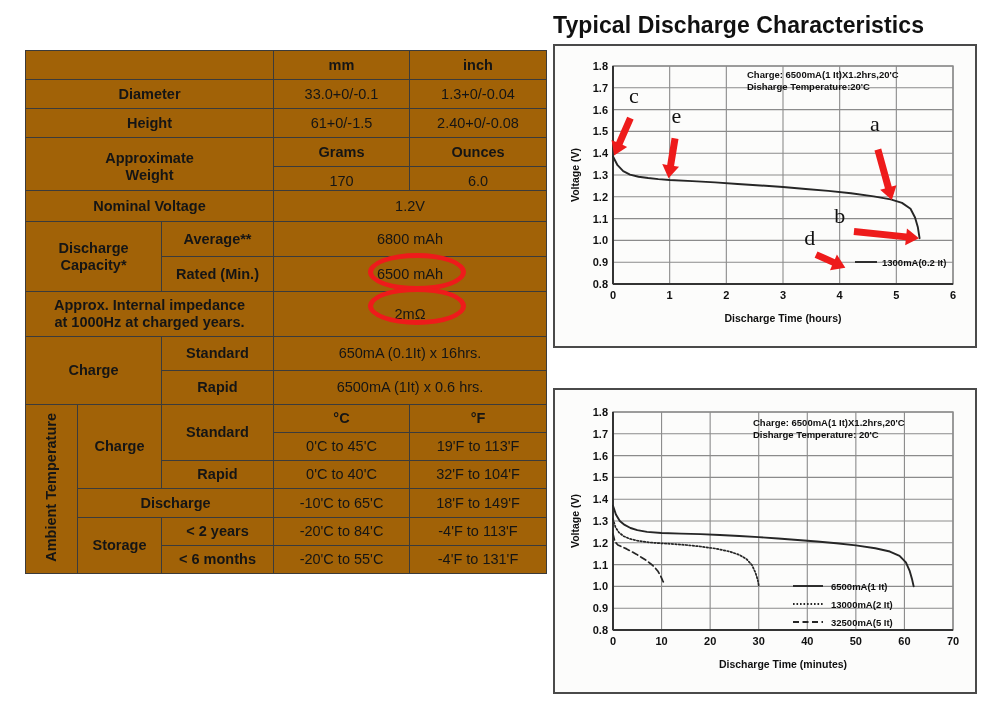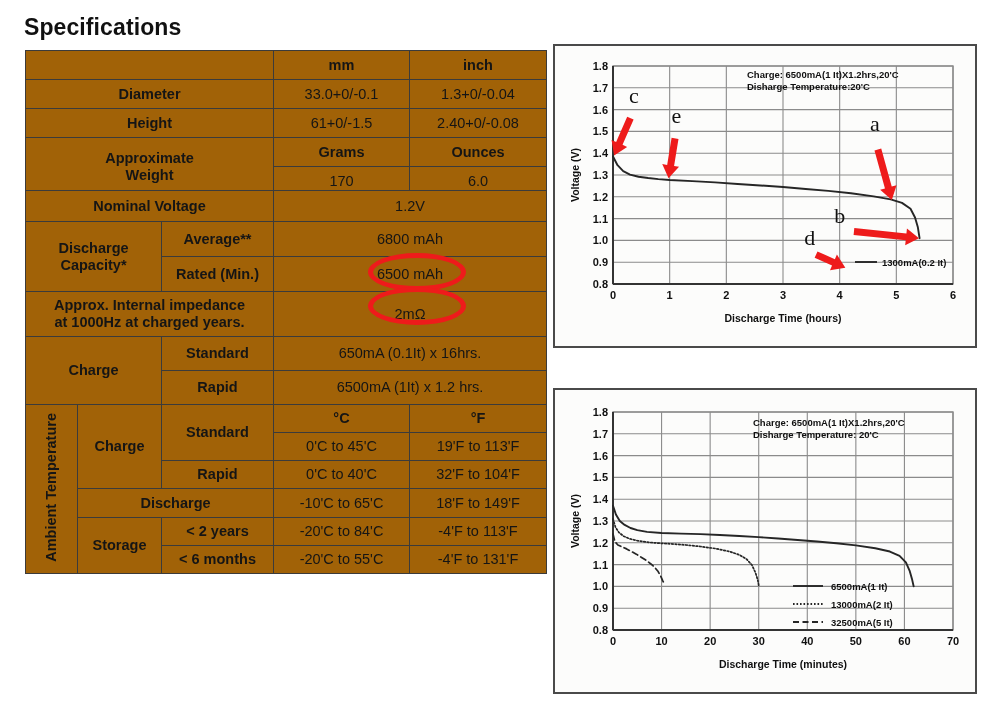--- a/index.html
+++ b/index.html
@@ -108,21 +108,20 @@
     font-size:22px;
     font-weight:normal;
     fill:#111;
   }
 </style>
 </head>
 <body>
 
 <div class="page">
 
-  <div class="h-spec">Specifications</div>
 
   <table class="spec" id="tbl1">
     <colgroup>
         <col style="width:248px">
         <col style="width:136px">
         <col style="width:137px">
       </colgroup>
     <tbody>
       <tr>
         <td></td>
@@ -189,21 +188,21 @@
         <td class="val" colspan="2">2mΩ</td>
       </tr>
 
       <tr>
         <td colspan="2" rowspan="2">Charge</td>
         <td style="height:29px">Standard</td>
         <td class="val" colspan="2">650mA (0.1It) x 16hrs.</td>
       </tr>
       <tr>
         <td style="height:29px">Rapid</td>
-        <td class="val" colspan="2">6500mA (1It) x 1.2 hrs.</td>
+        <td class="val" colspan="2">6500mA (1It) x 0.6 hrs.</td>
       </tr>
 
       <tr>
         <td rowspan="6" style="padding:0">
           <span class="vert"><span>Ambient</span>&nbsp;<span>Temperature</span></span>
         </td>
         <td rowspan="3">Charge</td>
         <td rowspan="2">Standard</td>
         <td style="height:23px">°C</td>
         <td>°F</td>
@@ -232,20 +231,21 @@
         <td style="height:23px">&lt; 6 months</td>
         <td class="val">-20'C to 55'C</td>
         <td class="val">-4'F to 131'F</td>
       </tr>
     </tbody>
   </table>
 
   <div class="ellipse" id="ell-6500"></div>
   <div class="ellipse" id="ell-2mohm"></div>
 
+  <div class="h-chart">Typical Discharge Characteristics</div>
 
   <div class="panel" id="panel1">
     <svg id="svg1" width="416" height="296" viewBox="0 0 416 296">
         <rect x="58" y="20" width="340" height="218" fill="#fcfcfb"></rect>
         <line x1="58" y1="238" x2="398" y2="238" stroke="#8b8b8b" stroke-width="1.1"></line>
         <line x1="58" y1="216.20000000000002" x2="398" y2="216.20000000000002" stroke="#8b8b8b" stroke-width="1.1"></line>
         <line x1="58" y1="194.4" x2="398" y2="194.4" stroke="#8b8b8b" stroke-width="1.1"></line>
         <line x1="58" y1="172.6" x2="398" y2="172.6" stroke="#8b8b8b" stroke-width="1.1"></line>
         <line x1="58" y1="150.8" x2="398" y2="150.8" stroke="#8b8b8b" stroke-width="1.1"></line>
         <line x1="58" y1="129" x2="398" y2="129" stroke="#8b8b8b" stroke-width="1.1"></line>

